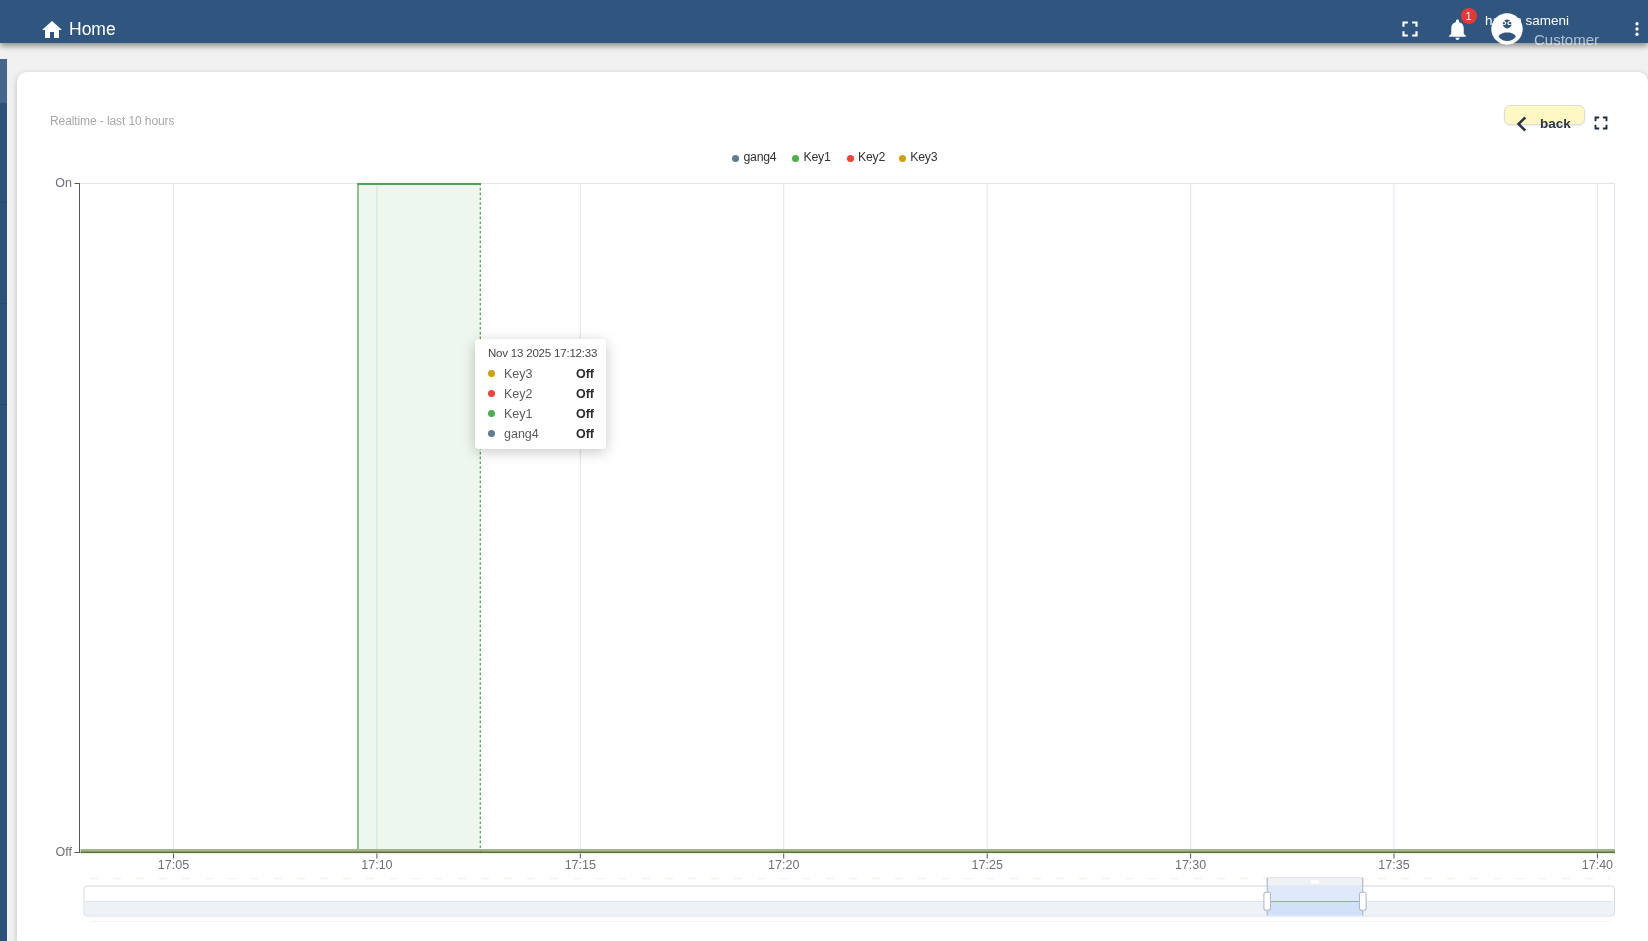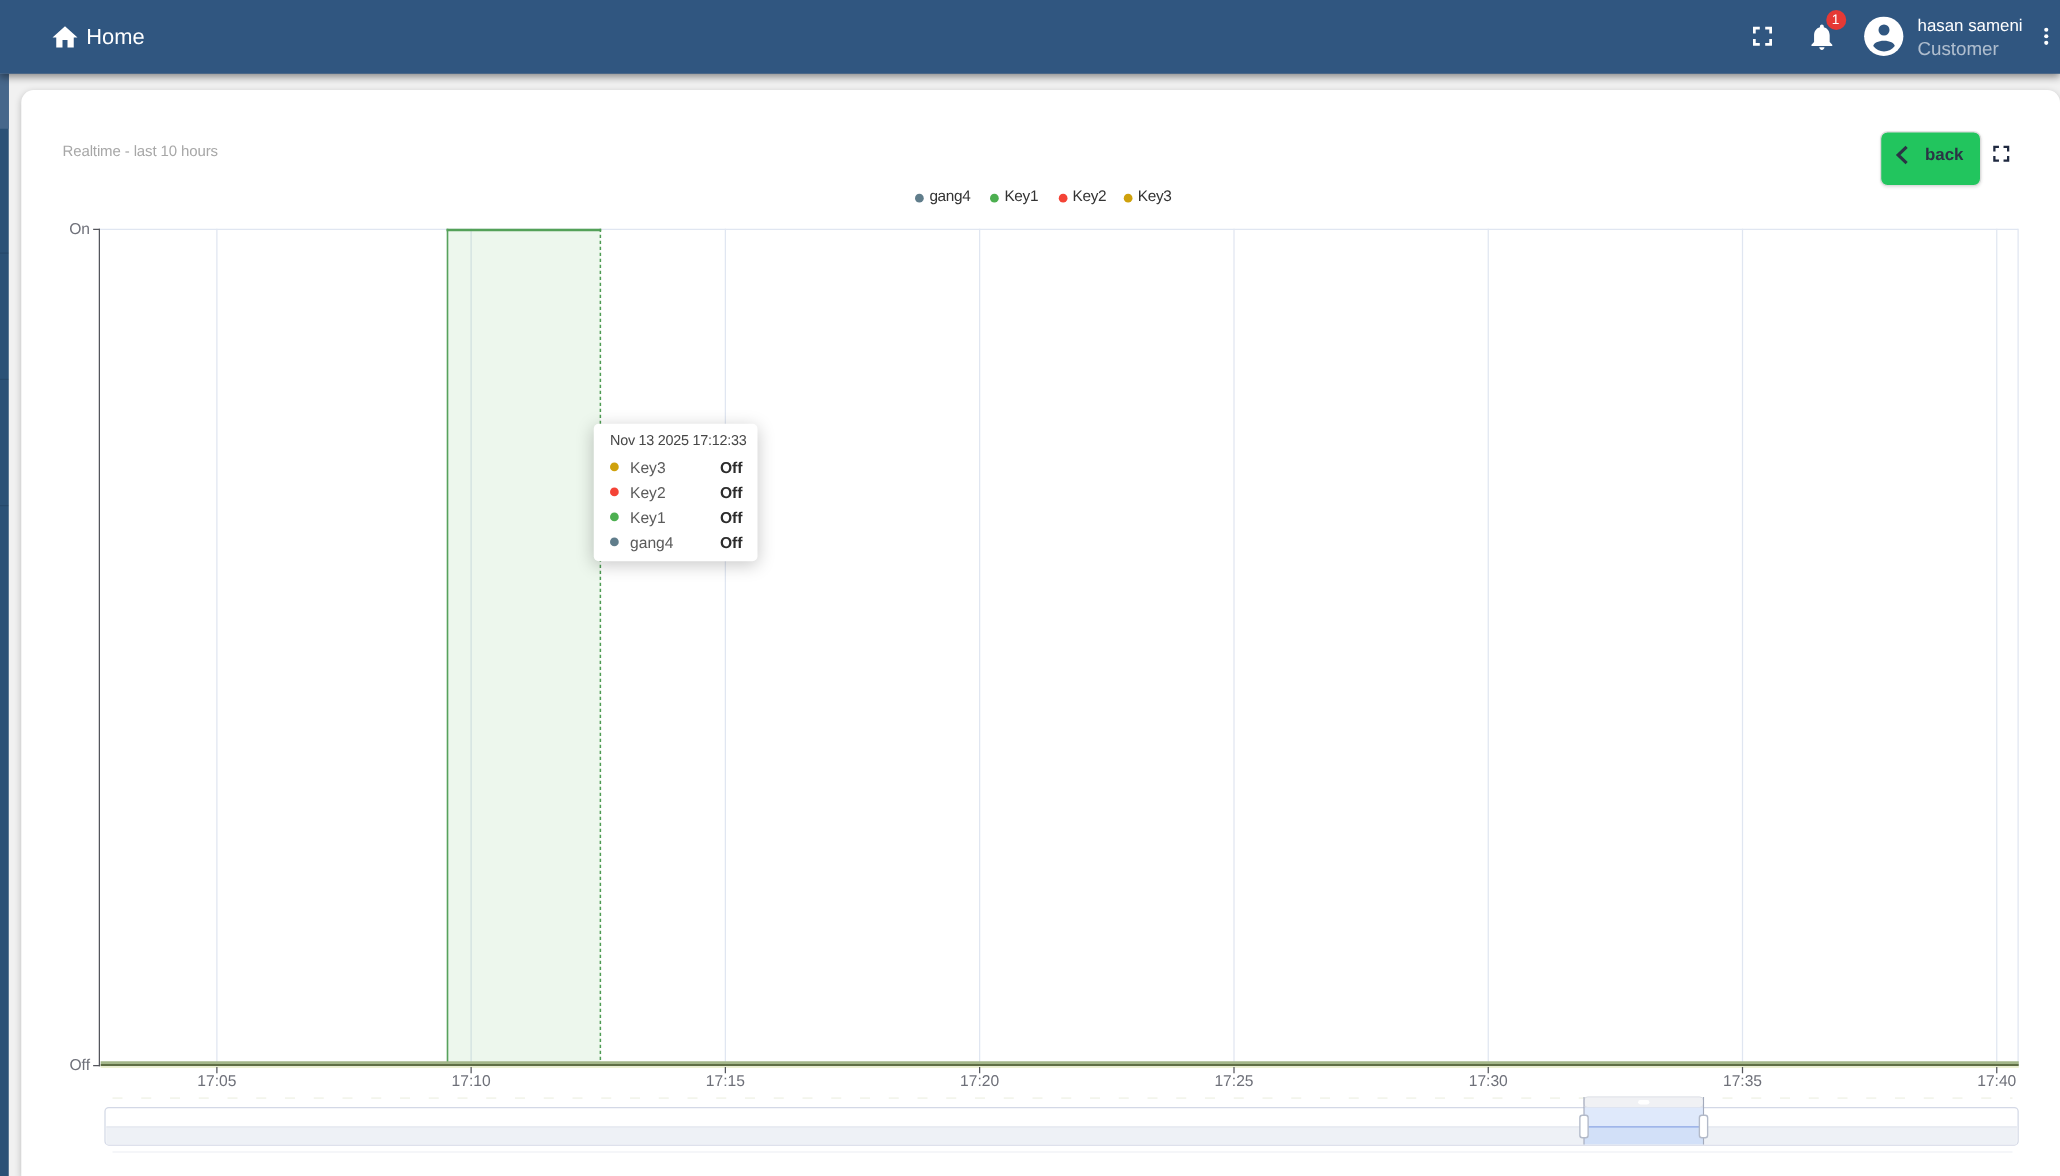--- a/index.html
+++ b/index.html
@@ -1,28 +1,28 @@
 <!DOCTYPE html>
 <html><head>
 <meta charset="utf-8">
 <style>
   * { margin:0; padding:0; box-sizing:border-box; }
   html,body { width:1648px; height:941px; overflow:hidden; font-family:"Liberation Sans", sans-serif; }
   #page { position:relative; width:1648px; height:941px; background:#f1f1f1; }
   
-  #topbar { position:absolute; left:0; top:0; width:1648px; height:59px; background:#305680; box-shadow:0 3px 6px rgba(0,0,0,0.42); z-index:10; }
+  #topbar { position:absolute; left:0; top:0; width:1648px; height:43px; background:#305680; box-shadow:0 3px 6px rgba(0,0,0,0.42); z-index:10; }
   #homeTitle { position:absolute; left:69px; top:18.5px; color:#fff; font-size:17.5px; font-weight:400; }
   
   #rail { position:absolute; left:0; top:59px; width:7px; height:882px; background:#2b5176; z-index:5; }
   #railActive { position:absolute; left:0; top:0; width:7px; height:44px; background:#46678b; }
   
   #card { position:absolute; left:17px; top:72px; width:1631px; height:869px; background:#fff; border-radius:10px 10px 0 0; box-shadow:0 2px 6px rgba(0,0,0,0.22); }
   #wtitle { position:absolute; left:50px; top:114px; font-size:12px; letter-spacing:-0.1px; color:#a7a7a7; z-index:3;text-align:right; }
   
-  #backbtn { position:absolute; left:1504px; top:105px; width:81px; height:44px; background:#22c55e; border:1px solid #dcdcdc; border-radius:6px; box-shadow:0 1px 2px rgba(0,0,0,0.08); z-index:3; }
+  #backbtn { position:absolute; left:1504px; top:105px; width:81px; height:20px; background:#fef9c3; border:1px solid #dcdcdc; border-radius:6px; box-shadow:0 1px 2px rgba(0,0,0,0.08); z-index:3; }
   #backbtn .lbl { position:absolute; left:35px; top:10px; font-size:13.5px; font-weight:700; color:#2b3445; }
   #fsicon2 { position:absolute; left:1590px; top:112.3px; z-index:3; }
   
   #legend { position:absolute; left:0; top:150px; width:1648px; height:15px; z-index:3; font-size:12.3px; letter-spacing:-0.25px; color:#333; }
   .litem { position:absolute; top:0; white-space:nowrap; }
   .ldot { display:inline-block; width:7px; height:7px; border-radius:50%; vertical-align:-0.5px; margin-right:4.5px; }
   
   #chart { position:absolute; left:0; top:0; z-index:2; }
   
   #tooltip { position:absolute; left:475px; top:339px; width:131px; height:110px; background:#fff; border-radius:4px; box-shadow:0 3px 14px rgba(0,0,0,0.22); z-index:6; font-size:13px; }
@@ -168,21 +168,21 @@
     </svg>
     <svg width="25" height="25" viewBox="0 0 24 24" fill="#fff" style="position:absolute;left:1444.5px;top:17px;">
       <path d="M12 22c1.1 0 2-.9 2-2h-4c0 1.1.9 2 2 2zm6-6v-5c0-3.07-1.63-5.64-4.5-6.32V4c0-.83-.67-1.5-1.5-1.5s-1.5.67-1.5 1.5v.68C7.64 5.36 6 7.92 6 11v5l-2 2v1h16v-1l-2-2z"></path>
     </svg>
     <div style="position:absolute;left:1460.5px;top:8px;width:16px;height:16px;border-radius:50%;background:#e53935;color:#fff;font-size:11px;text-align:center;line-height:16px;">1</div>
     <svg width="40" height="40" viewBox="0 0 40 40" style="position:absolute;left:1486.5px;top:9.4px;">
       <circle cx="20" cy="20" r="15.7" fill="#fff"></circle>
       <circle cx="20.2" cy="15" r="4.4" fill="#305680"></circle>
       <path d="M20.2 23.5c-4.6 0-8.4 1.9-8.6 4.3 2 2.6 5.1 4.3 8.6 4.3s6.6-1.7 8.6-4.3c-.2-2.4-4-4.3-8.6-4.3z" fill="#305680"></path>
     </svg>
-    <div style="position:absolute;left:1534px;top:13px;color:#fff;font-size:13.5px;">hasan sameni</div>
+    <div style="position:absolute;left:1485px;top:13px;color:#fff;font-size:13.5px;">hasan sameni</div>
     <div style="position:absolute;left:1534px;top:31px;color:rgba(255,255,255,0.62);font-size:15px;">Customer</div>
     <svg width="18" height="18" viewBox="0 0 24 24" fill="#fff" style="position:absolute;left:1628px;top:20px;">
       <circle cx="12" cy="5" r="2.2"></circle>
         <circle cx="12" cy="12" r="2.2"></circle>
         <circle cx="12" cy="19" r="2.2"></circle>
     </svg>
   </div>
 </div>
 
 </body></html>

